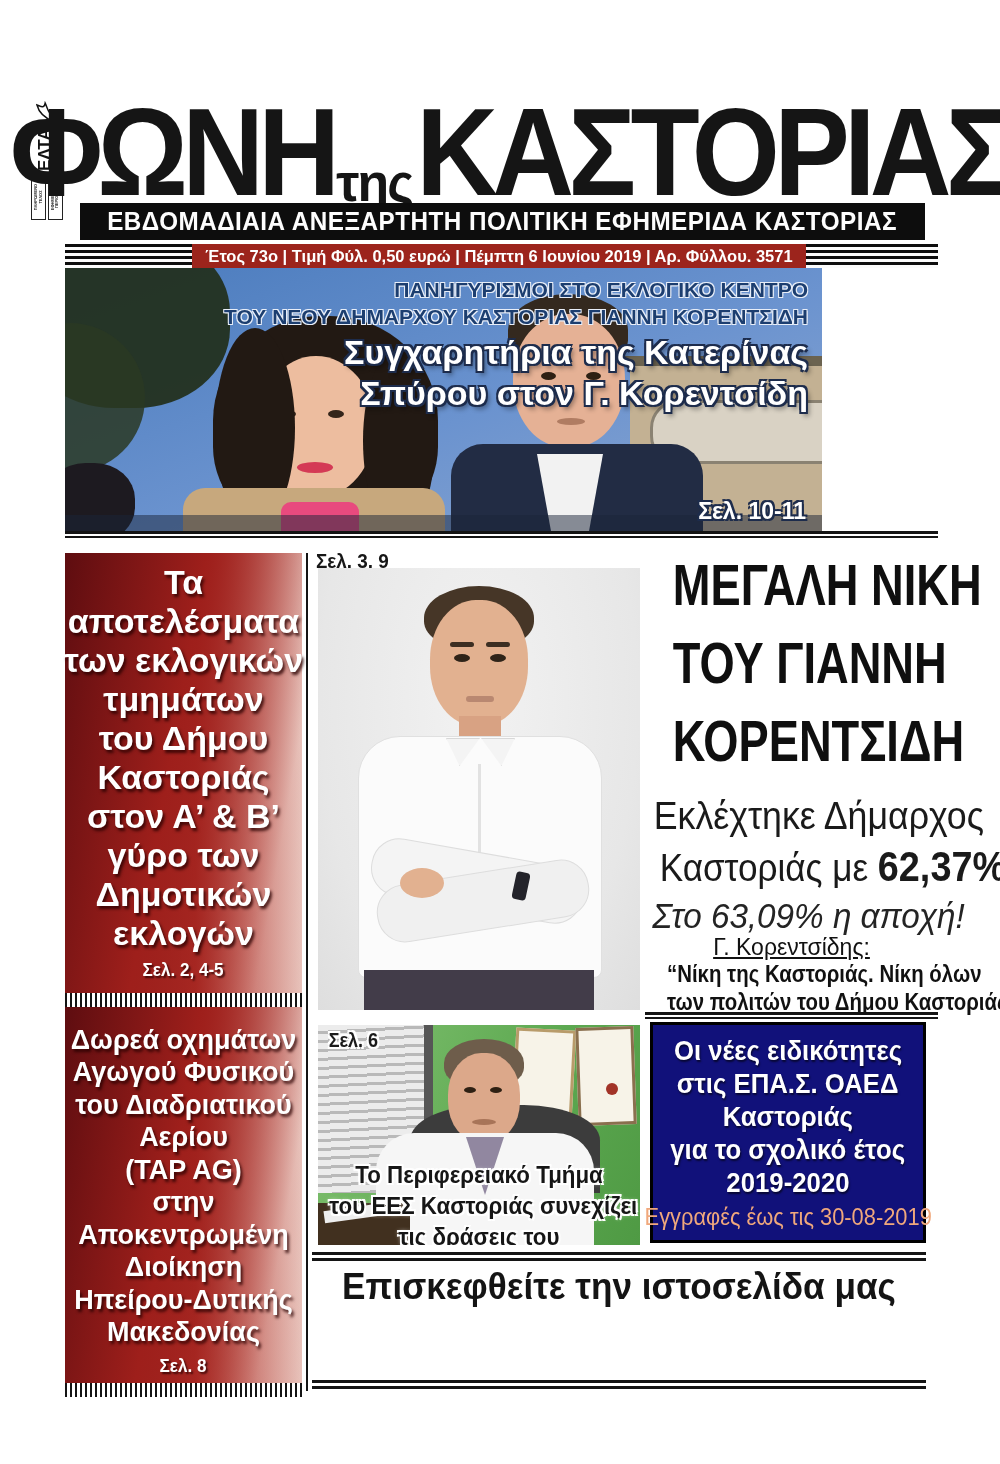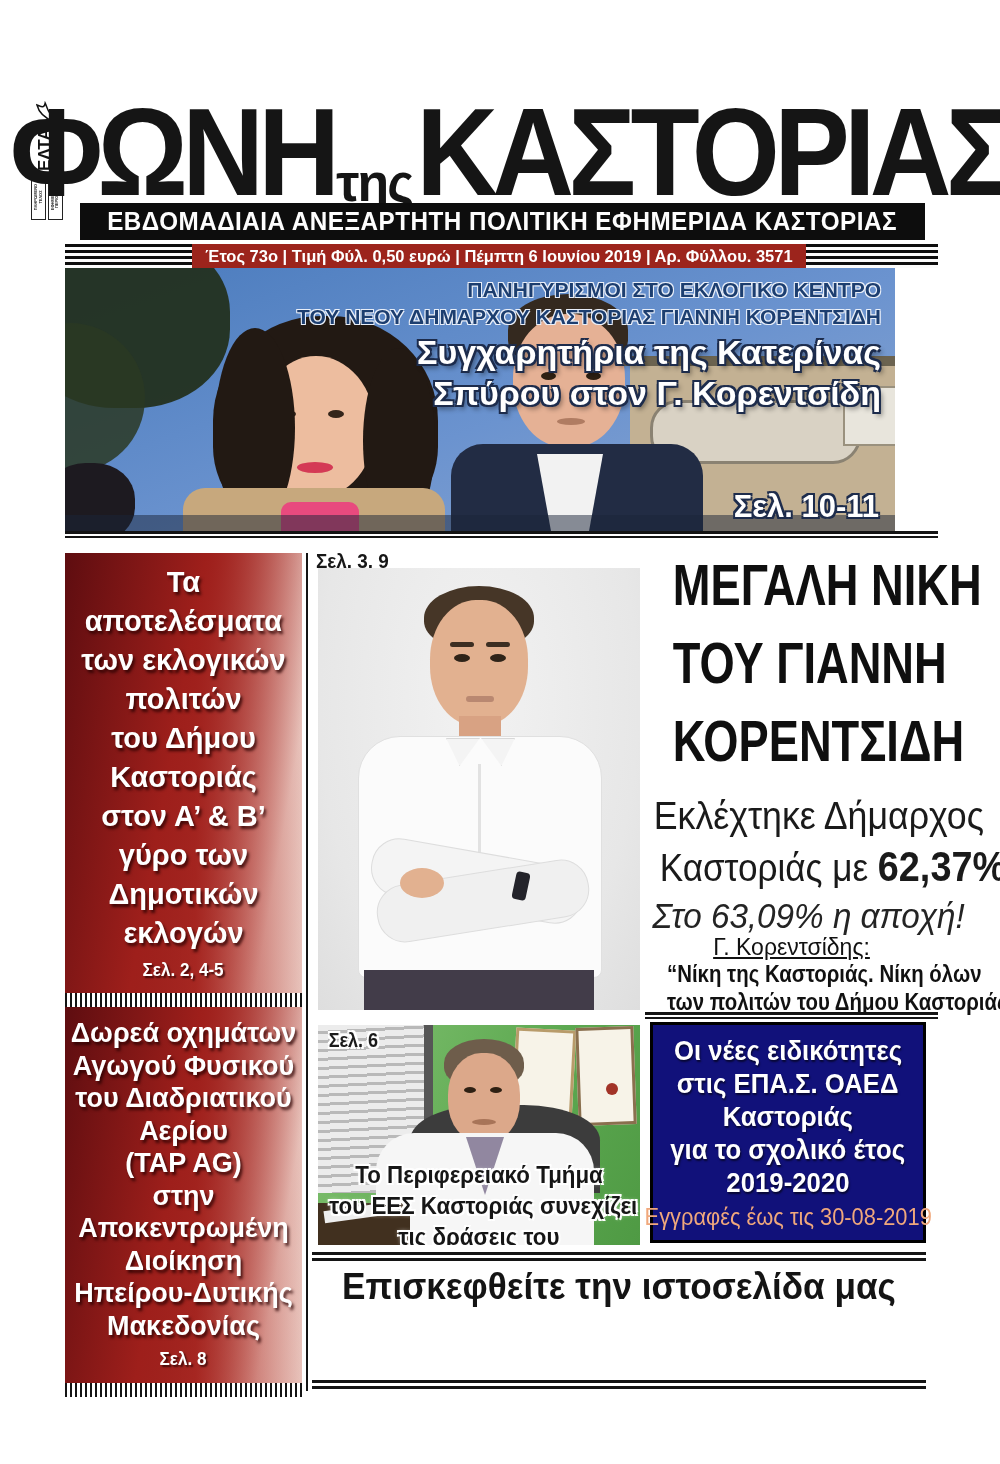--- a/index.html
+++ b/index.html
@@ -27,44 +27,44 @@
   .mast-bar span{color:#fdfdfd;font-size:25px;font-weight:bold;letter-spacing:.5px;white-space:nowrap;
       transform:scaleX(.97);}
   .stripes{top:244px;height:24px;background:repeating-linear-gradient(180deg,#0d0d0d 0 3px,#fbfbfb 3px 6px);}
   .stripeL{left:65px;width:127px;}
   .stripeR{left:806px;width:132px;}
   .datebar{left:192px;top:244px;width:614px;height:24px;background:#9c241c;display:flex;
       align-items:center;justify-content:center;}
   .datebar span{color:#fff;font-size:16.5px;font-weight:bold;white-space:nowrap;}
 
   
-  .photo-top{left:65px;top:268px;width:830px;height:263px;overflow:hidden;
+  .photo-top{left:65px;top:268px;width:757px;height:263px;overflow:hidden;
       background:linear-gradient(160deg,#4a7bbd 0%,#6b93cf 55%,#8ca7d0 100%);}
   .kicker{right:14px;top:8px;text-align:right;color:#1c3e70;font-weight:bold;font-size:21px;
       line-height:1.3;white-space:nowrap;
       text-shadow:-1px -1px 0 #e8eef8,1px -1px 0 #e8eef8,-1px 1px 0 #e8eef8,1px 1px 0 #e8eef8;}
   .photo-head{right:14px;top:64px;text-align:right;color:#fff;font-weight:bold;font-size:34px;
       line-height:1.2;white-space:nowrap;
       text-shadow:-2px -2px 0 #1d2c4c,2px -2px 0 #1d2c4c,-2px 2px 0 #1d2c4c,2px 2px 0 #1d2c4c,3px 4px 5px rgba(0,0,0,.45);}
-  .pageref-photo{right:16px;bottom:6px;color:#fff;font-weight:bold;font-size:31px;
+  .pageref-photo{right:16px;bottom:6px;color:#fff;font-weight:bold;font-size:23px;
       text-shadow:-2px -2px 0 #1d2c4c,2px -2px 0 #1d2c4c,-2px 2px 0 #1d2c4c,2px 2px 0 #1d2c4c;}
   .pageref{font-weight:bold;color:#161616;transform:scaleX(.9);transform-origin:left;}
 
   .rule2{border-top:3px solid #141414;border-bottom:2px solid #141414;height:7px;box-sizing:border-box;}
   .rule3{border-top:3px solid #141414;border-bottom:3px solid #141414;height:9px;box-sizing:border-box;}
 
   
   .redbox{left:65px;width:237px;background:linear-gradient(100deg,#5e0d10 0%,#9e1f1b 45%,#c2544435 85%),
       linear-gradient(90deg,#7a1513 0%,#a82420 55%,#f2e0da 100%);
       display:flex;flex-direction:column;align-items:center;justify-content:flex-start;}
   .redbox .rline{color:#fff;font-weight:bold;text-align:center;white-space:nowrap;
       text-shadow:2px 3px 3px rgba(40,0,0,.8);}
   .box1{top:553px;height:440px;padding-top:10px;box-sizing:border-box;}
-  .box1 .rline{font-size:29px;line-height:39px;}
-  .box2{top:1007px;height:376px;padding-top:10px;box-sizing:border-box;}
+  .box1 .rline{font-size:34px;line-height:39px;}
+  .box2{top:1007px;height:376px;padding-top:10px;box-sizing:border-box;justify-content:center;}
   .box2 .rline{font-size:27px;line-height:32.5px;}
   .redbox .rref{color:#fff;font-weight:bold;font-size:19px;margin-top:6px;
       text-shadow:2px 2px 2px rgba(40,0,0,.8);transform:scaleX(.9);}
   .dashes{left:65px;width:237px;height:14px;
       background:repeating-linear-gradient(90deg,#141414 0 2px,#ffffff 2px 5px);}
   .vrule{left:306px;top:553px;width:2px;height:838px;background:#141414;}
 
   
   .mainref{left:316px;top:549px;font-size:21px;}
   .photo-man{left:318px;top:568px;width:322px;height:442px;overflow:hidden;
@@ -190,21 +190,21 @@
     </div>
     <div class="abs pageref-photo">Σελ. 10-11</div>
   </div>
 
   <div class="abs rule2" style="left:65px;top:531px;width:873px;"></div>
 
   <div class="abs redbox box1">
     <div class="rline">Τα</div>
     <div class="rline">αποτελέσματα</div>
     <div class="rline">των εκλογικών</div>
-    <div class="rline">πολιτών</div>
+    <div class="rline">τμημάτων</div>
     <div class="rline">του Δήμου</div>
     <div class="rline">Καστοριάς</div>
     <div class="rline">στον Α’ &amp; Β’</div>
     <div class="rline">γύρο των</div>
     <div class="rline">Δημοτικών</div>
     <div class="rline">εκλογών</div>
     <div class="rref">Σελ. 2, 4-5</div>
   </div>
 
   <div class="abs dashes" style="top:993px;"></div>

